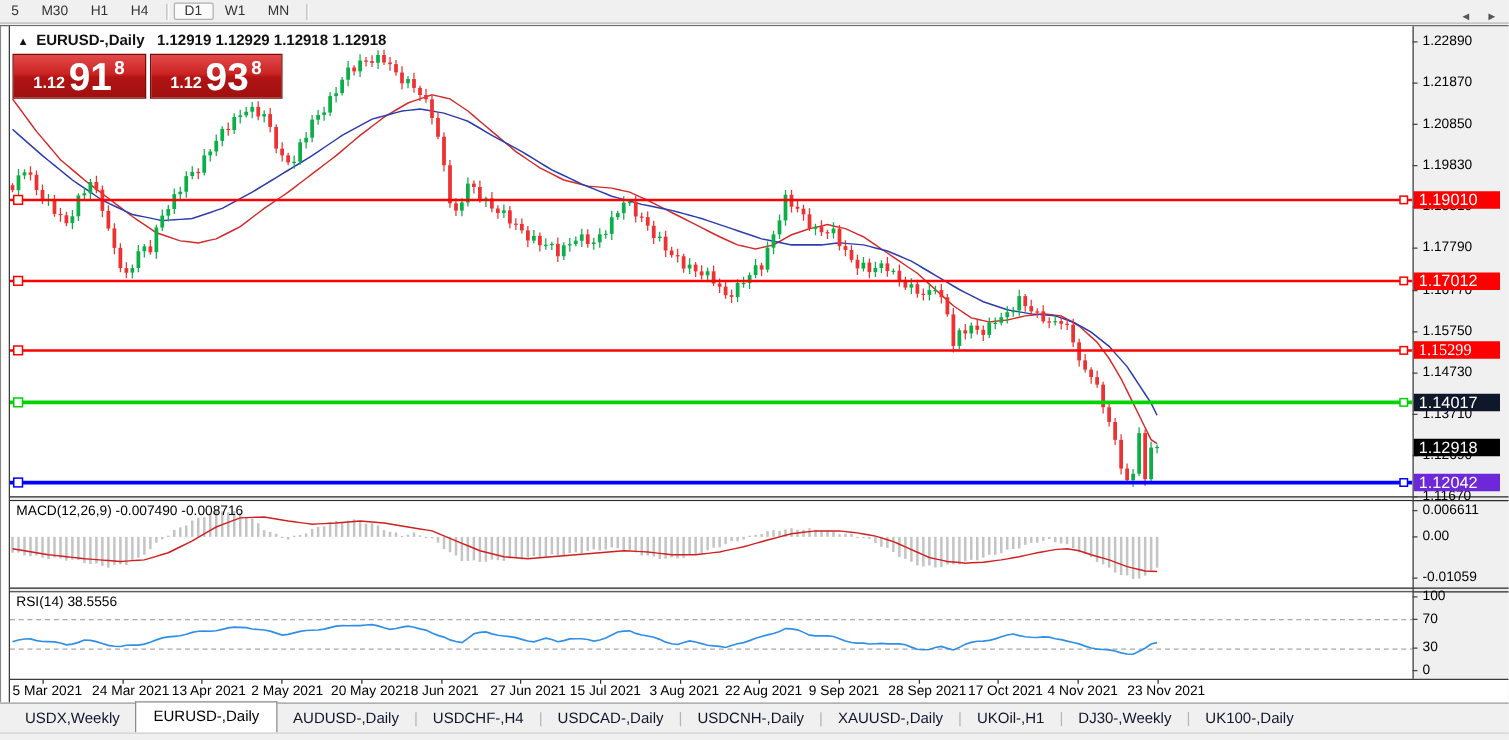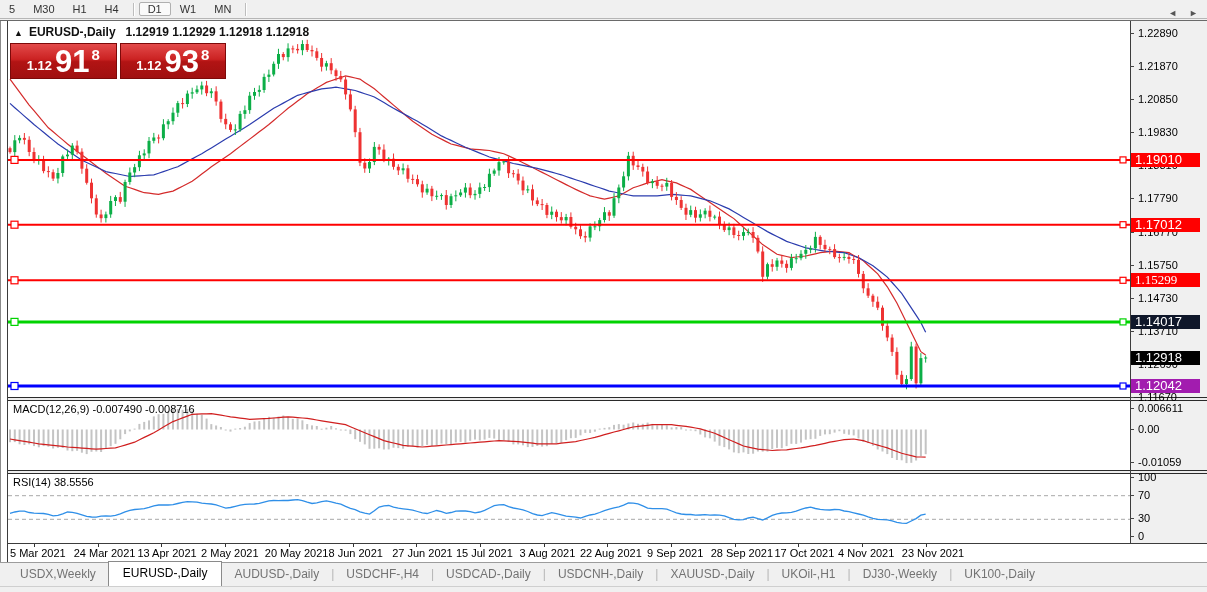--- a/index.html
+++ b/index.html
@@ -62,21 +62,21 @@
   .ptick span{position:absolute;left:8px;top:0;}
   .badge{position:absolute;left:1131px;width:69px;height:14px;font-size:13px;line-height:14px;
          color:#fff;padding-left:4px;box-sizing:border-box;z-index:3;}
   
   #date-axis{position:absolute;left:8px;top:544px;width:1199px;height:18px;background:#fff;}
   .dlabel{position:absolute;top:3px;font-size:11px;color:#000;white-space:nowrap;}
   .dtick{position:absolute;top:0;width:1px;height:3px;background:#333;}
   
   #tabbar{position:absolute;left:0;top:562px;width:1207px;height:24px;background:#f0f0f0;
           border-top:1px solid #9c9c9c;display:flex;align-items:flex-end;padding-left:8px;box-sizing:border-box;}
-  .tab{display:inline-block;padding:4px 12px 5px 12px;font-size:12px;color:#737373;white-space:nowrap;}
+  .tab{display:inline-block;padding:4px 12px 5px 12px;font-size:12px;color:#0f172a;white-space:nowrap;}
   .tab.active{background:#fff;border:1px solid #8a8a8a;border-bottom:none;color:#000;padding:4px 14px 6px 14px;}
   .tsep{color:#b5b5b5;font-size:12px;padding-bottom:5px;}
   #tab-arrows{position:absolute;right:9px;top:8px;display:flex;gap:12px;}
   .arr{font-size:9px;color:#555;line-height:10px;}
   
   #statusbar{position:absolute;left:0;top:586px;width:1207px;height:6px;background:#f0f0f0;border-top:1px solid #cfcfcf;}
   svg{display:block;}
 </style>
 </head>
 <body>
@@ -808,21 +808,21 @@
       <span>30</span>
     </div>
     <div class="ptick" style="top: 530px;">
       <i></i>
       <span>0</span>
     </div>
     <div class="badge" style="top: 152.906px; background: rgb(255, 0, 0);">1.19010</div>
     <div class="badge" style="top: 217.741px; background: rgb(255, 0, 0);">1.17012</div>
     <div class="badge" style="top: 273.328px; background: rgb(255, 0, 0); font-family: Liberation Serif, serif;">1.15299</div>
     <div class="badge" style="top: 314.929px; background: #0f172a;">1.14017</div>
-    <div class="badge" style="top: 379.018px; background: #a21caf;">1.12042</div>
+    <div class="badge" style="top: 379.018px; background: #6d28d9;">1.12042</div>
     <div class="badge" style="top: 350.591px; background: rgb(0, 0, 0);">1.12918</div>
   </div>
 <div id="date-axis">
     <div class="dtick" style="left: 26px;"></div>
     <div class="dlabel" style="left: 2px;">5 Mar 2021</div>
     <div class="dtick" style="left: 89.7px;"></div>
     <div class="dlabel" style="left: 65.7px;">24 Mar 2021</div>
     <div class="dtick" style="left: 153.4px;"></div>
     <div class="dlabel" style="left: 129.4px;">13 Apr 2021</div>
     <div class="dtick" style="left: 217.1px;"></div>

